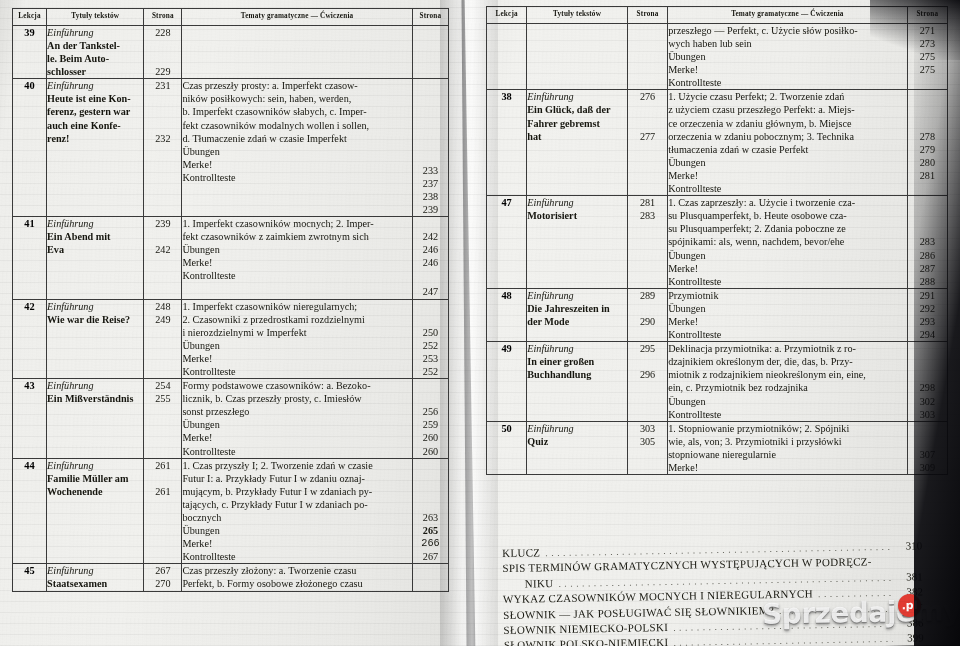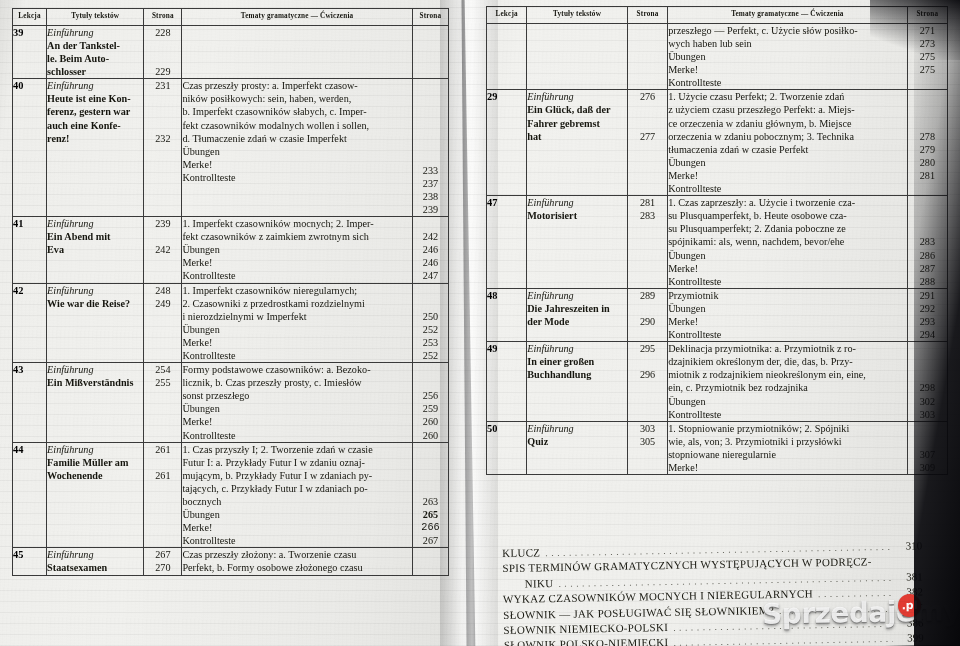--- a/index.html
+++ b/index.html
@@ -64,21 +64,21 @@
   .toc th{
     text-align:center;font-size:7.2px;font-weight:bold;letter-spacing:.2px;
     padding:4px 2px 4px;line-height:1.1;color:#15150f;
   }
   .cellpad{padding:2px 4px 2px 5px;font-size:10.2px;line-height:13.1px;color:#16160f;}
   .c-lek{width:34px;}
   .c-tit{width:97px;}
   .c-str{width:38px;}
   .c-gra{width:230px;}
   .c-str2{width:36px;}
-  .lek{font-weight:bold;font-size:10.4px;line-height:13.1px;padding-top:2px;}
+  .lek{text-align:center;font-weight:bold;font-size:10.4px;line-height:13.1px;padding-top:2px;}
   .it{font-style:italic;}
   .bd{font-weight:bold;}
   .gr{font-size:10.2px;line-height:13.1px;}
   .pgcol{font-size:10.2px;line-height:13.1px;text-align:center;}
 
   
   #tbl-left{left:12px;top:8px;width:437px;}
   #tbl-right{left:486px;top:6px;width:462px;}
   #tbl-right .c-lek{width:40px;}
   #tbl-right .c-tit{width:100px;}
@@ -229,21 +229,21 @@
             <div>Übungen</div>
             <div>Merke!</div>
             <div>Kontrollteste</div>
           </td>
           <td class="cellpad">
             <div class="pgcol">
               <div style="height: 13.1px;">&nbsp;</div>
               <div style="height: 13.1px;">242</div>
               <div style="height: 13.1px;">246</div>
               <div style="height: 13.1px;">246</div>
-              <div style="height: 13.1px;">247</div>
+              <div style="height: 13.1px; margin-top: 16px;">247</div>
             </div>
           </td>
         </tr>
         <tr>
           <td class="lek">42</td>
           <td class="cellpad">
             <div class="it">Einführung</div>
             <div class="bd">Wie war die Reise?</div>
           </td>
           <td class="cellpad">
@@ -400,21 +400,21 @@
             <div class="pgcol">
               <div style="height: 13.1px;">271</div>
               <div style="height: 13.1px;">273</div>
               <div style="height: 13.1px;">275</div>
               <div style="height: 13.1px;">275</div>
               <div style="height: 13.1px;">&nbsp;</div>
             </div>
           </td>
         </tr>
         <tr>
-          <td class="lek">29</td>
+          <td class="lek">38</td>
           <td class="cellpad">
             <div class="it">Einführung</div>
             <div class="bd">Ein Glück, daß der</div>
             <div class="bd">Fahrer gebremst</div>
             <div class="bd">hat</div>
           </td>
           <td class="cellpad">
             <div class="pgcol">
               <div style="height: 13.1px;">276</div>
               <div style="height: 13.1px;">&nbsp;</div>

